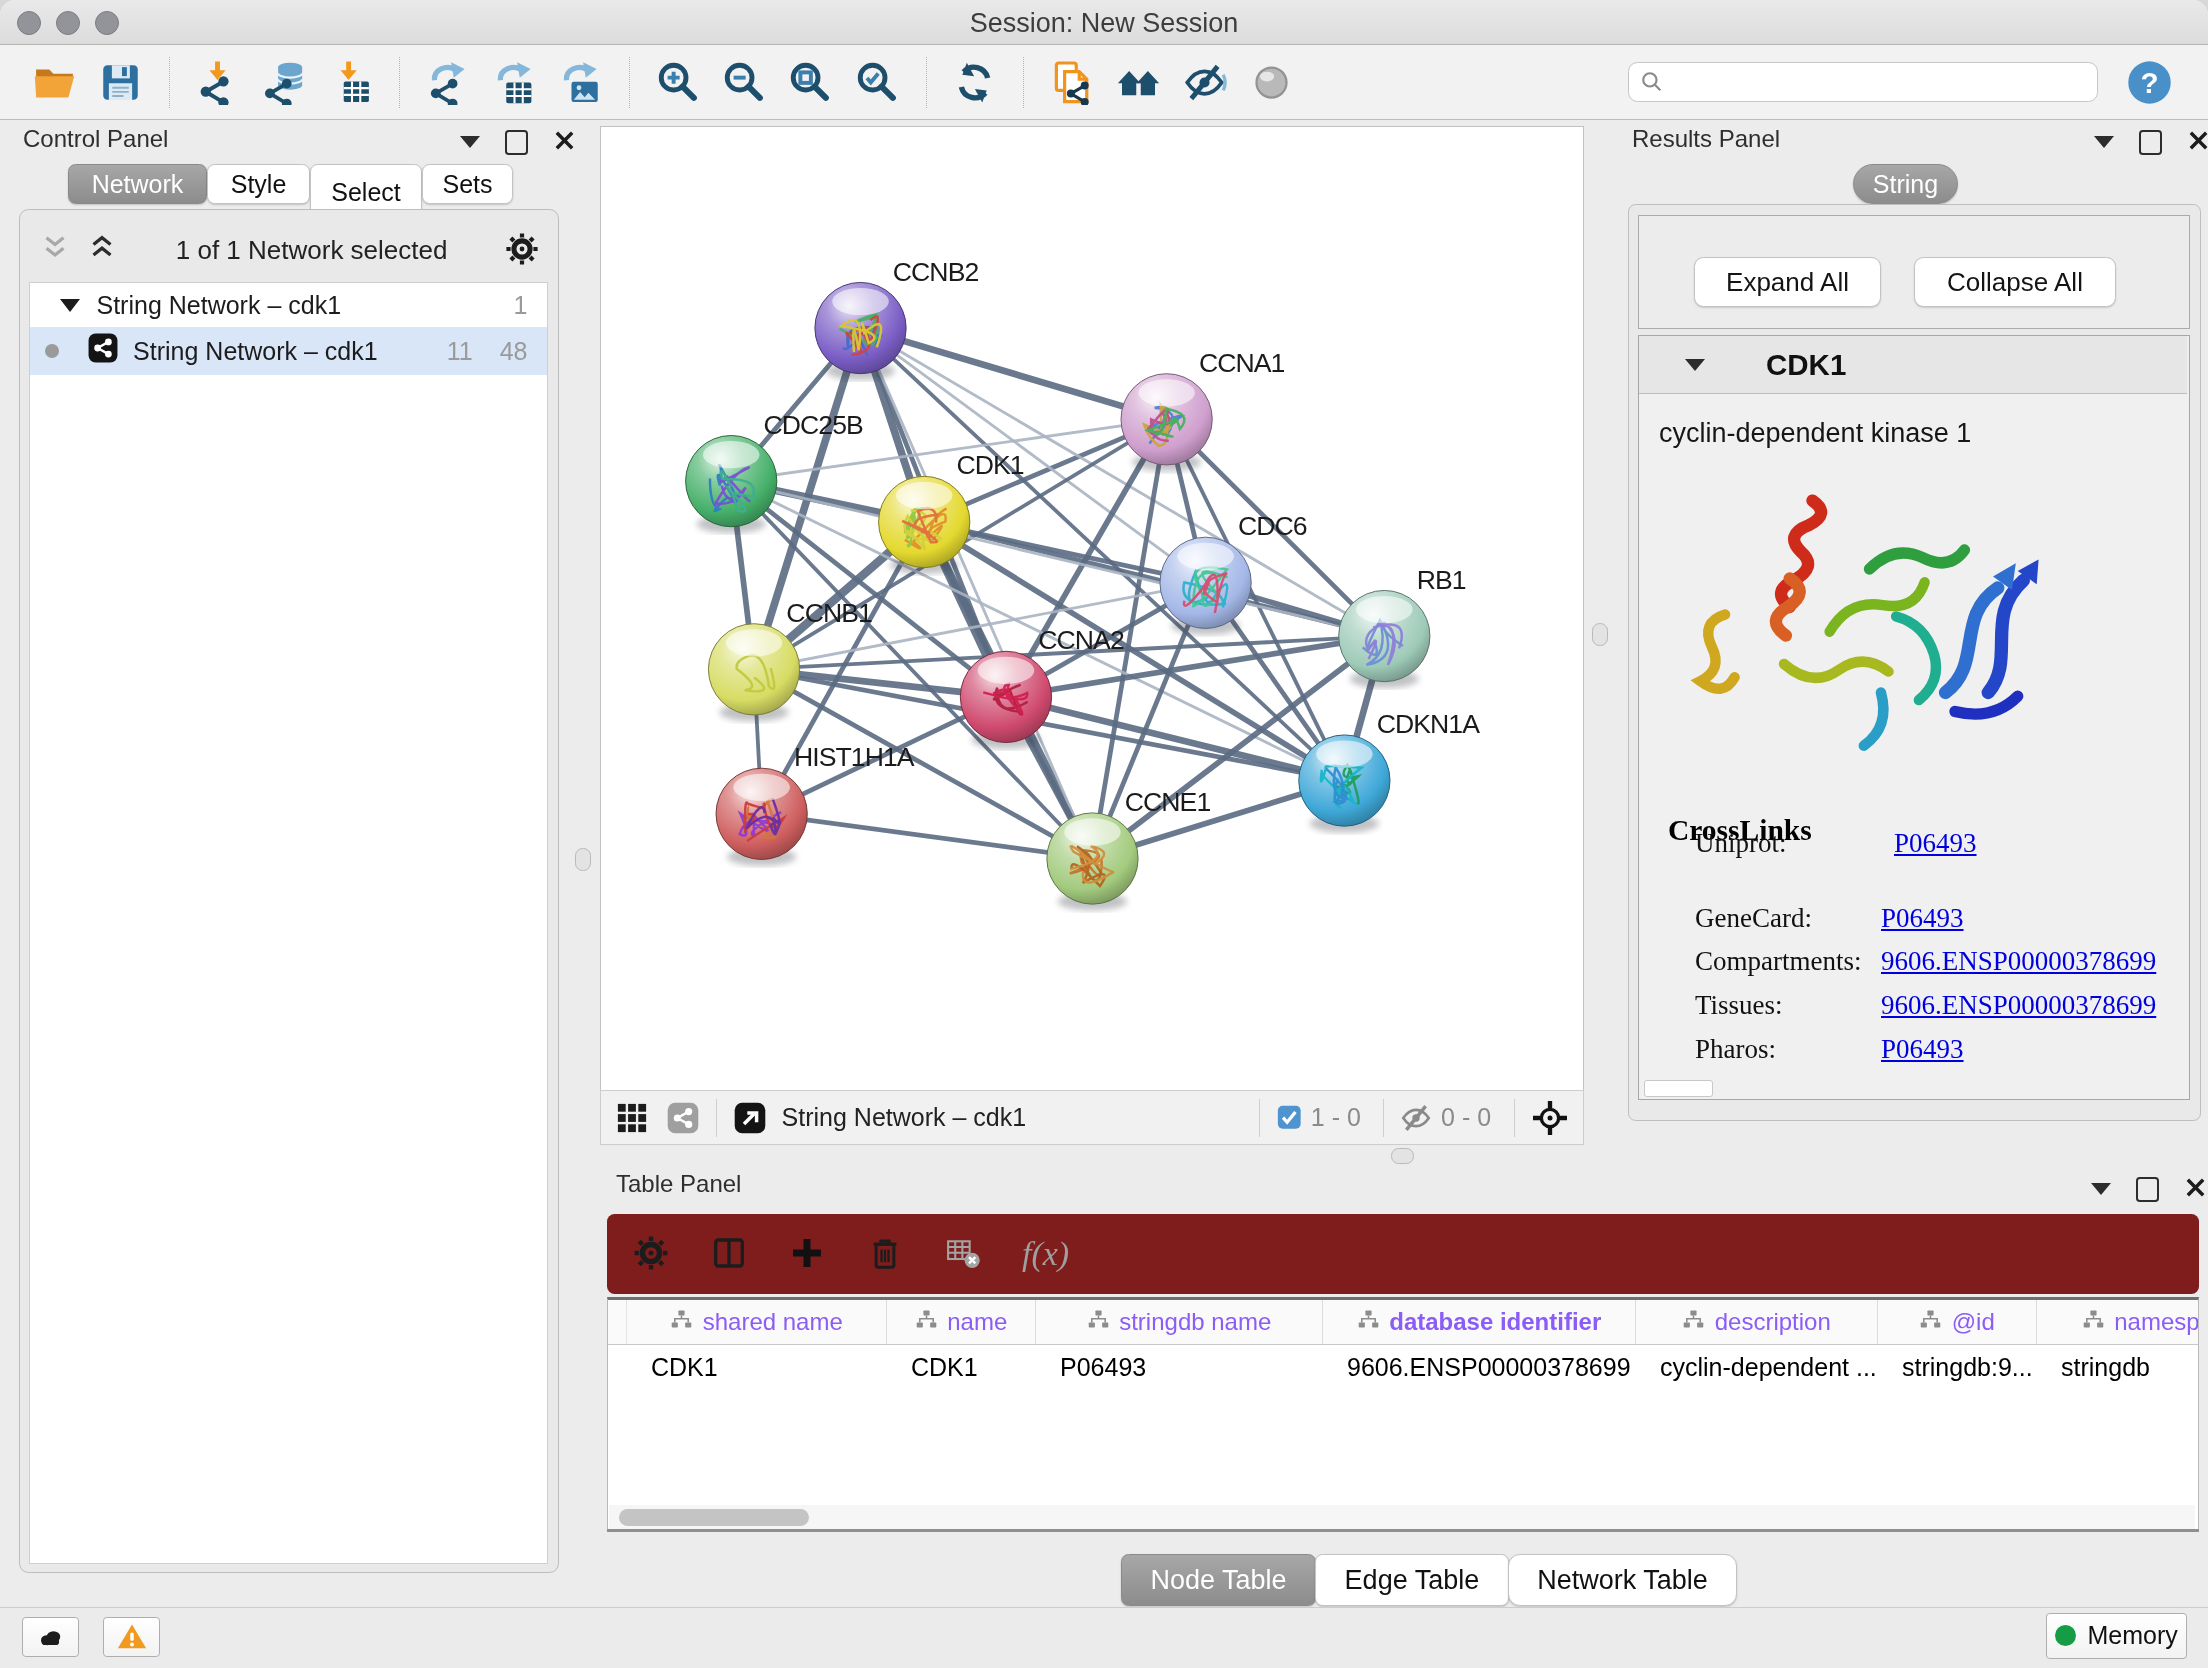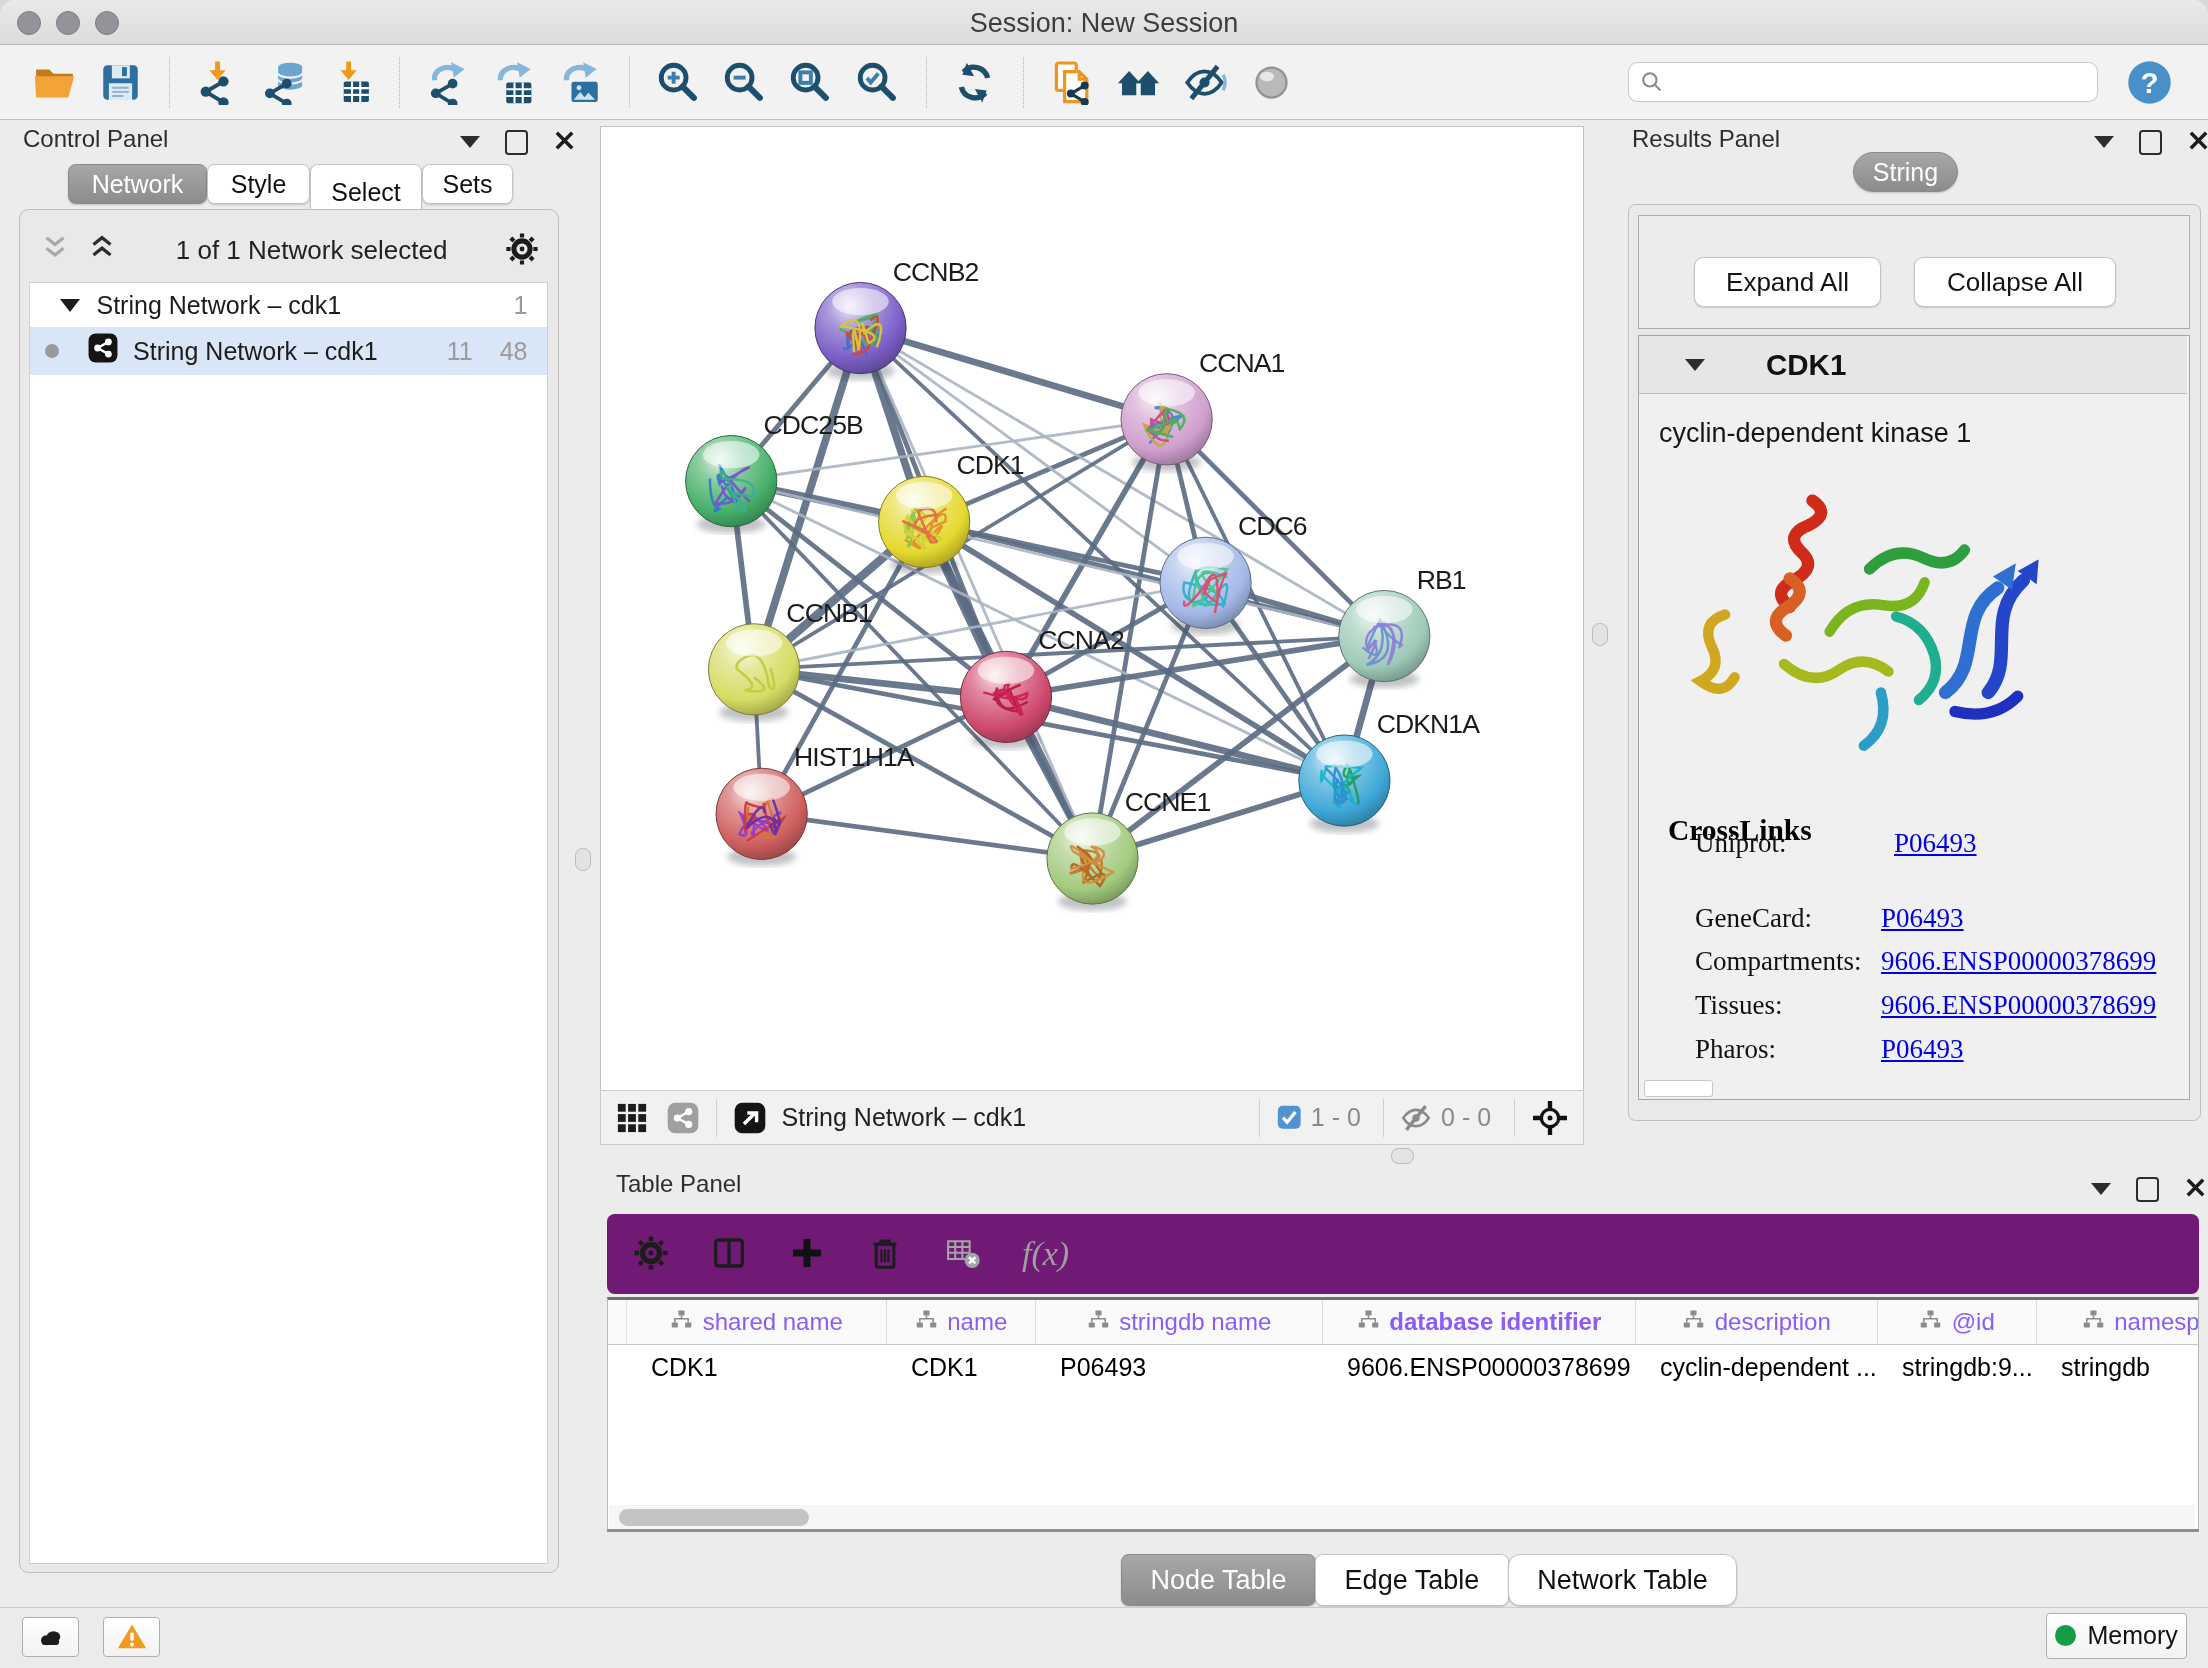--- a/index.html
+++ b/index.html
@@ -66,21 +66,21 @@
   .rp-sechead{position:absolute;left:1639px;top:336px;width:548px;height:57px;background:#e6e6e6;
               border-bottom:1px solid #bdbdbd;display:flex;align-items:center;}
   .rp-gene{font-size:29.5px;font-weight:bold;color:#111;}
   .rp-desc{position:absolute;left:1659px;top:418px;font-size:27px;color:#161616;}
   .serif{font-family:"Liberation Serif",serif;}
   .xl-title{position:absolute;left:1668px;top:814px;font-size:29.5px;font-weight:bold;color:#000;}
   .xl-row{position:absolute;left:1695px;width:476px;display:flex;font-size:27px;color:#111;}
   .xl-row .k{width:186px;}
   .xl-row a{color:#0000de;text-decoration:underline;}
   
-  .tp-tools{position:absolute;left:607px;top:1214px;width:1592px;height:80px;background:#701a75;border-radius:7.6px;
+  .tp-tools{position:absolute;left:607px;top:1214px;width:1592px;height:80px;background:#7f1d1d;border-radius:7.6px;
             display:flex;align-items:center;padding:0 25px;box-sizing:border-box;gap:40px;}
   .tp-tools .ic svg{width:38px;height:38px;}
   .fx{font-family:"Liberation Serif",serif;font-style:italic;font-size:34px;color:#9f9f9f;}
   .tbl{position:absolute;left:607px;top:1297px;width:1592px;height:234px;background:#fff;
        border:1px solid #b9b9b9;border-top:3.8px solid #6f6f6f;box-sizing:border-box;overflow:hidden;}
   .thead{display:flex;height:44px;background:#fafafa;border-bottom:1px solid #c9c9c9;}
   .th{display:flex;align-items:center;justify-content:center;gap:9.5px;font-size:24px;color:#8b5cf6;
       border-right:1px solid #dcdcdc;box-sizing:border-box;flex:0 0 auto;}
   .th svg{width:23px;height:23px;}
   .trd{display:flex;height:44px;}
@@ -696,21 +696,21 @@
   <div class="splitdot h" style="left:1391px;top:1148px;"></div>
 
   <div class="ptitle" style="left:1632px;top:125px;">Results Panel</div>
   <div class="pctrl" style="left:2094px;top:129px;">
     <div class="tri"></div>
     <div class="boxg"></div>
     <div class="xg"><svg viewBox="0 0 24 24">
           <path d="M4 4l16 16M20 4L4 20" stroke="#1c1c1c" stroke-width="3.6"></path>
         </svg></div>
   </div>
-  <div class="tab active" style="position:absolute;left:1853px;top:152px;width:105px;height:40px;border-radius:20px;">String</div>
+  <div class="tab active" style="position:absolute;left:1853px;top:164px;width:105px;height:40px;border-radius:20px;">String</div>
   <div class="rp-box"></div>
   <div class="rp-btnbox"></div>
   <div class="rp-btn" style="left:1694px;top:257px;width:185px;">Expand All</div>
   <div class="rp-btn" style="left:1914px;top:257px;width:200px;">Collapse All</div>
   <div class="rp-sec"></div>
   <div class="rp-sechead">
     <span class="tri" style="margin:0 61px 0 46px;"></span>
     <span class="rp-gene">CDK1</span>
   </div>
   <div class="rp-desc">cyclin-dependent kinase 1</div>

